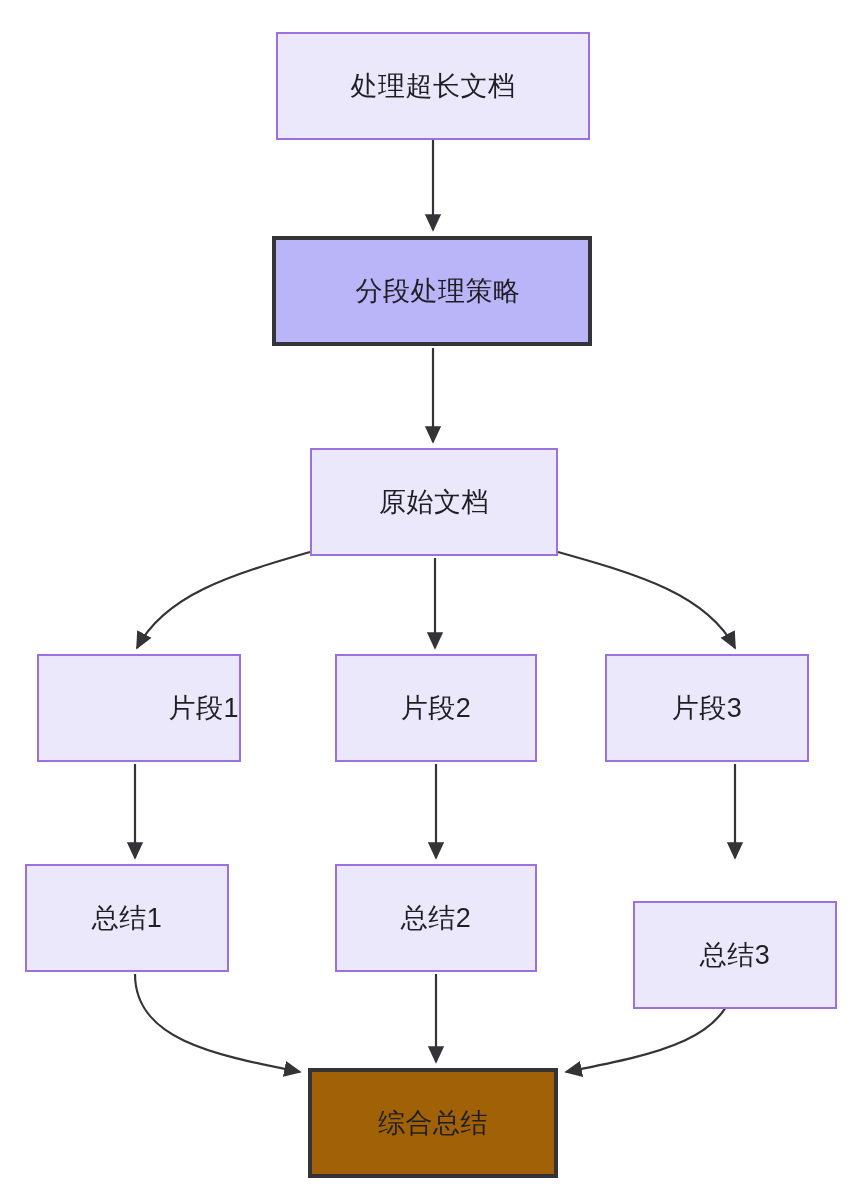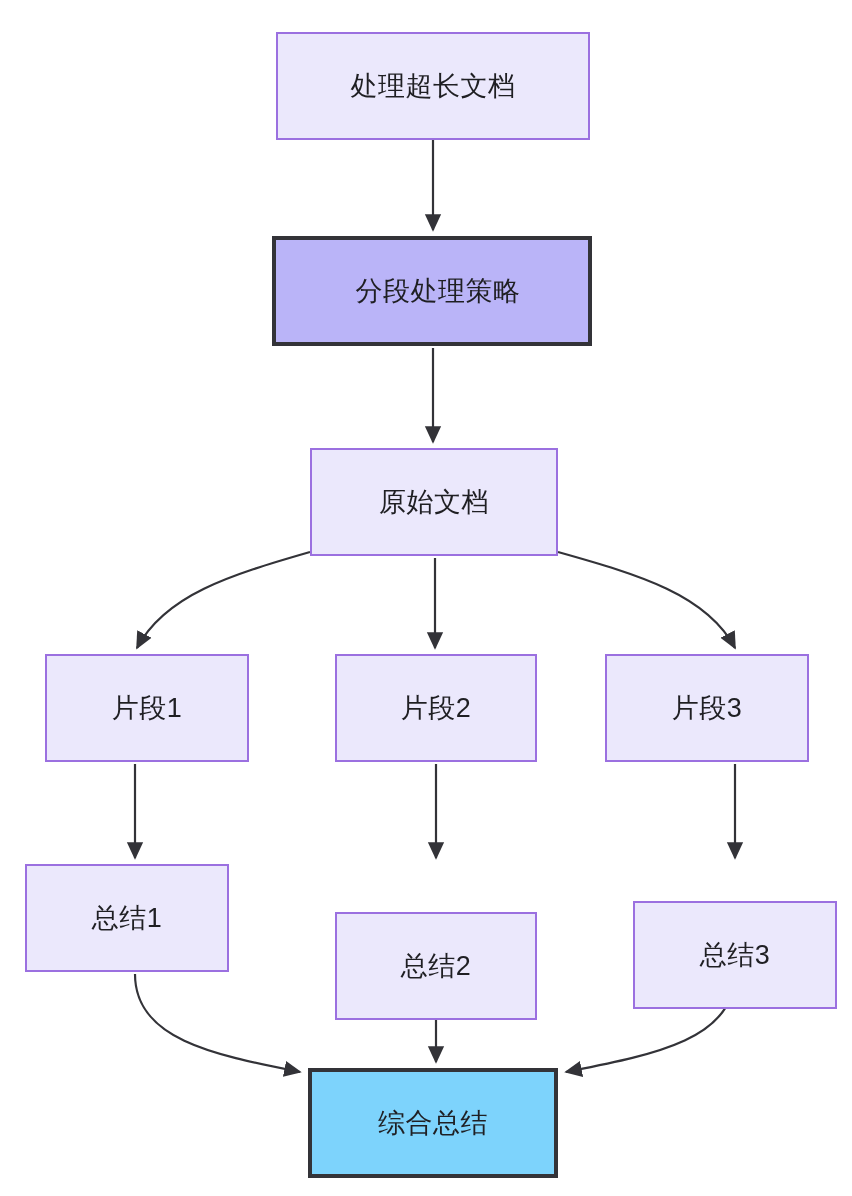--- a/index.html
+++ b/index.html
@@ -42,21 +42,21 @@
   .node.plain {
     background: #ebe8fc;
     border: 2px solid #9b70e0;
   }
   .node.strong {
     background: #bab4f8;
     border: 4px solid #333338;
     padding-left: 12px;
   }
   .node.finish {
-    background: #7dd3fc;
+    background: #a16207;
     border: 4px solid #333338;
   }
   .node-label {
     pointer-events: none;
   }
 </style>
 </head>
 <body>
 
 <div id="stage">
@@ -85,33 +85,33 @@
   <div id="node-layer">
       <div class="node plain" style="left: 276px; top: 32px; width: 314px; height: 108px;">
         <span class="node-label">处理超长文档</span>
       </div>
       <div class="node strong" style="left: 272px; top: 236px; width: 320px; height: 110px;">
         <span class="node-label">分段处理策略</span>
       </div>
       <div class="node plain" style="left: 310px; top: 448px; width: 248px; height: 108px; text-align: right;">
         <span class="node-label">原始文档</span>
       </div>
-      <div class="node plain" style="left: 45px; top: 654px; width: 204px; height: 108px;">
+      <div class="node plain" style="left: 37px; top: 654px; width: 204px; height: 108px; justify-content: flex-end;">
         <span class="node-label">片段1</span>
       </div>
       <div class="node plain" style="left: 335px; top: 654px; width: 202px; height: 108px;">
         <span class="node-label">片段2</span>
       </div>
       <div class="node plain" style="left: 605px; top: 654px; width: 204px; height: 108px;">
         <span class="node-label">片段3</span>
       </div>
       <div class="node plain" style="left: 25px; top: 864px; width: 204px; height: 108px;">
         <span class="node-label">总结1</span>
       </div>
-      <div class="node plain" style="left: 335px; top: 912px; width: 202px; height: 108px;">
+      <div class="node plain" style="left: 335px; top: 864px; width: 202px; height: 108px;">
         <span class="node-label">总结2</span>
       </div>
       <div class="node plain" style="left: 633px; top: 901px; width: 204px; height: 108px;">
         <span class="node-label">总结3</span>
       </div>
       <div class="node finish" style="left: 308px; top: 1068px; width: 250px; height: 110px;">
         <span class="node-label">综合总结</span>
       </div>
     </div>
 

